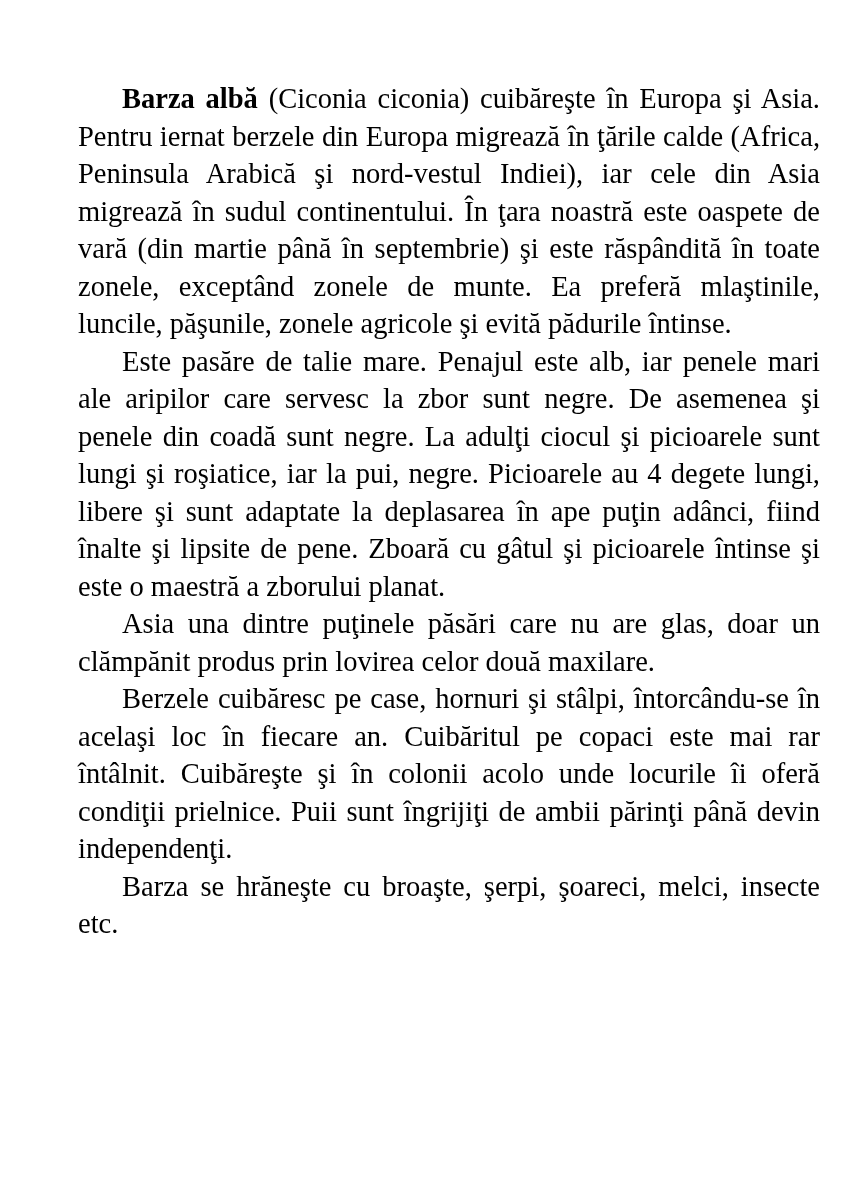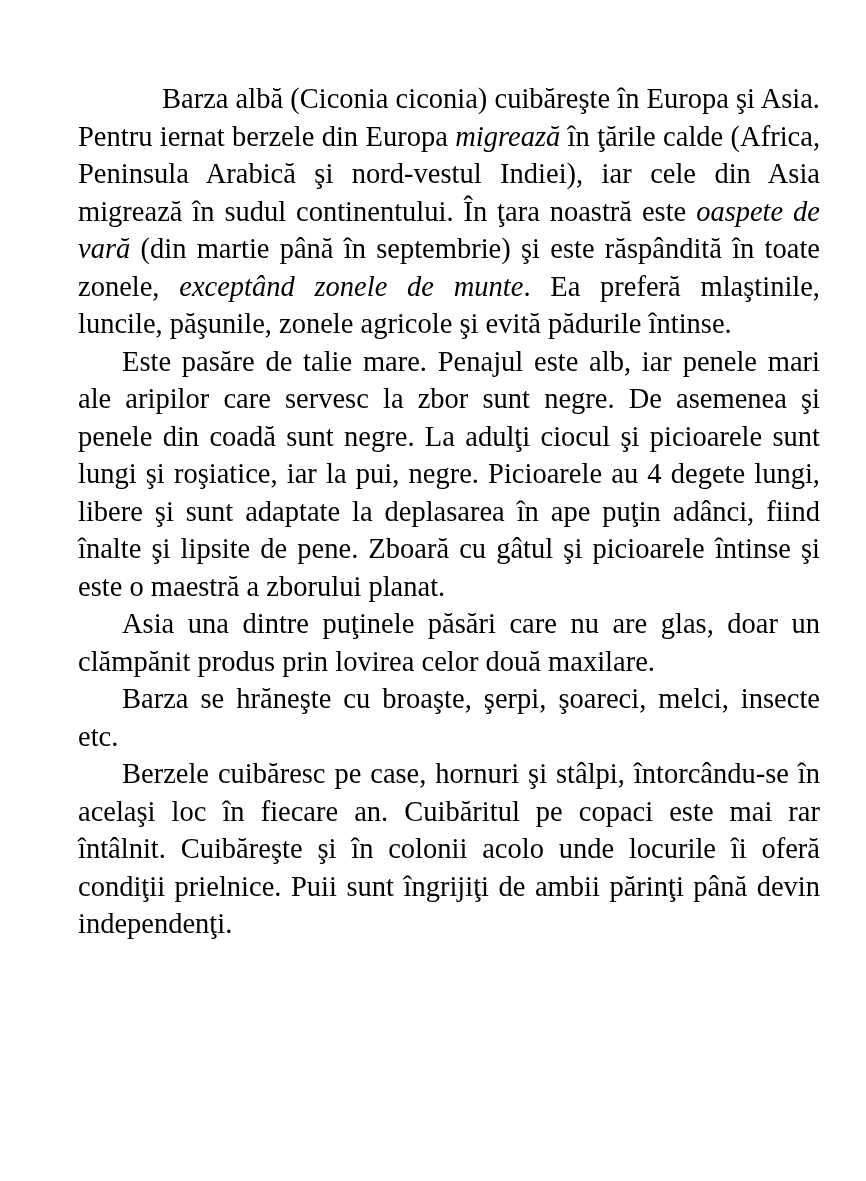--- a/index.html
+++ b/index.html
@@ -23,27 +23,27 @@
     font-family: "Liberation Serif", "DejaVu Serif", serif;
     font-size: 28.5px;
     line-height: 37.5px;
     text-align: justify;
   }
   .text-block p {
     margin: 0;
     padding: 0;
     text-indent: 44px;
   }
-  .run-bold   { font-weight: normal; margin-left: 40px; }
-  .run-italic { font-style: italic; }
+  .run-bold   { font-weight: bold; }
+  .run-italic { }
 </style>
 </head>
 <body>
 
 <div class="page">
   <div class="text-block">
       <p><span class="run-bold">Barza albă</span><span> (Ciconia ciconia) cuibăreşte în Europa şi Asia. Pentru iernat berzele din Europa </span><span class="run-italic">migrează</span><span> în ţările calde (Africa, Peninsula Arabică şi nord-vestul Indiei), iar cele din Asia migrează în sudul continentului. În ţara noastră este </span><span class="run-italic">oaspete de vară</span><span> (din martie până în septembrie) şi este răspândită în toate zonele, </span><span class="run-italic">exceptând zonele de munte</span><span>. Ea preferă mlaştinile, luncile, păşunile, zonele agricole şi evită pădurile întinse.</span></p>
       <p><span>Este pasăre de talie mare. Penajul este alb, iar penele mari ale aripilor care servesc la zbor sunt negre. De asemenea şi penele din coadă sunt negre. La adulţi ciocul şi picioarele sunt lungi şi roşiatice, iar la pui, negre. Picioarele au 4 degete lungi, libere şi sunt adaptate la deplasarea în ape puţin adânci, fiind înalte şi lipsite de pene. Zboară cu gâtul şi picioarele întinse şi este o maestră a zborului planat.</span></p>
       <p><span>Asia una dintre puţinele păsări care nu are glas, doar un clămpănit produs prin lovirea celor două maxilare.</span></p>
+      <p><span>Berzele cuibăresc pe case, hornuri şi stâlpi, întorcându-se în acelaşi loc în fiecare an. Cuibăritul pe copaci este mai rar întâlnit. Cuibăreşte şi în colonii acolo unde locurile îi oferă condiţii prielnice. Puii sunt îngrijiţi de ambii părinţi până devin independenţi.</span></p>
       <p><span>Barza se hrăneşte cu broaşte, şerpi, şoareci, melci, insecte etc.</span></p>
-      <p><span>Berzele cuibăresc pe case, hornuri şi stâlpi, întorcându-se în acelaşi loc în fiecare an. Cuibăritul pe copaci este mai rar întâlnit. Cuibăreşte şi în colonii acolo unde locurile îi oferă condiţii prielnice. Puii sunt îngrijiţi de ambii părinţi până devin independenţi.</span></p>
     </div>
 </div>
 
 </body></html>

